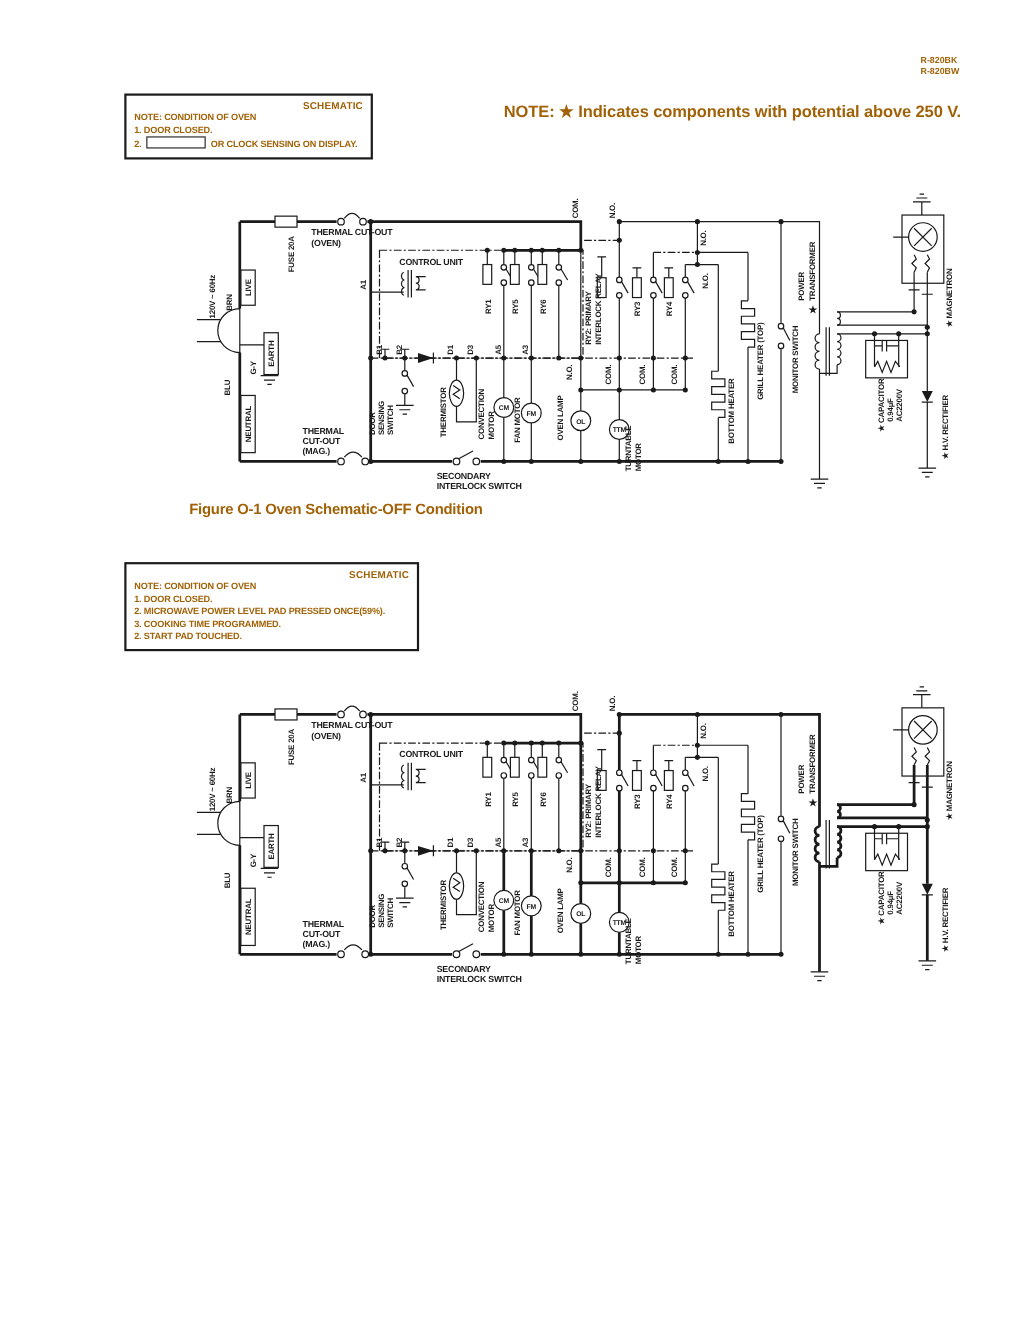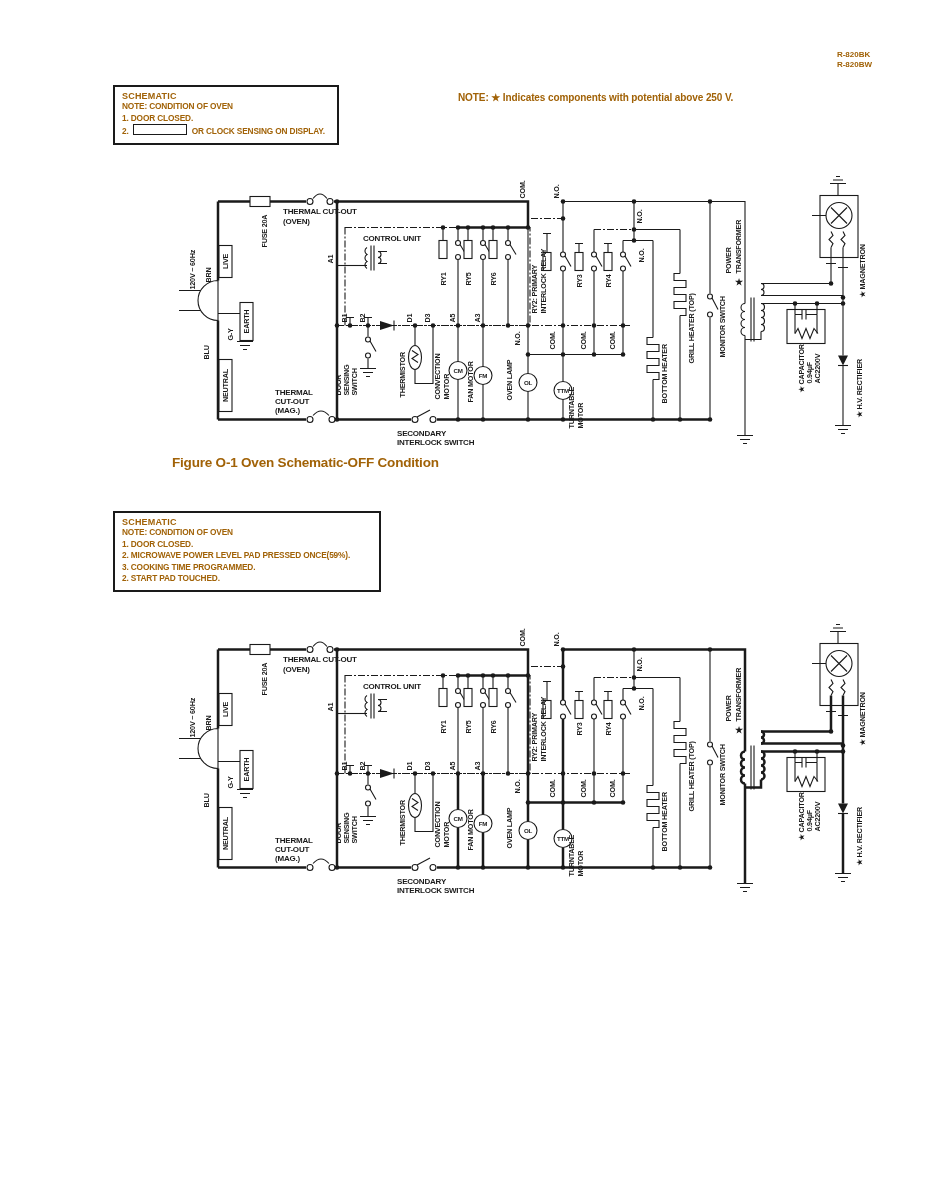--- a/index.html
+++ b/index.html
@@ -1,23 +1,23 @@
 <!DOCTYPE html>
 <html><head>
 <meta charset="utf-8">
 <style>
   html,body{margin:0;padding:0;background:#e8e8e8;}
   #page{position:relative;width:935px;height:1200px;background:#ffffff;overflow:hidden;
         font-family:"Liberation Sans",sans-serif;color:#a16207;}
   .models{position:absolute;right:63px;top:50px;font-size:8px;font-weight:700;line-height:10px;text-align:left;}
-  .topnote{position:absolute;left:410px;top:92px;font-size:10px;font-weight:600;letter-spacing:-0.1px;padding-left:48px;}
+  .topnote{position:absolute;left:410px;top:92px;font-size:15px;font-weight:600;letter-spacing:-0.1px;padding-left:48px;}
   .notebox{position:absolute;border:2px solid #1a1a1a;background:#fff;padding:4px 7px 5px 7px;}
   .nb1{left:113px;top:85px;width:208px;}
   .nb2{left:113px;top:511px;width:250px;}
-  .notebox .nbtitle{text-align:left;font-size:9px;font-weight:700;letter-spacing:0.2px;}
+  .notebox .nbtitle{text-align:right;font-size:9px;font-weight:700;letter-spacing:0.2px;}
   .notebox .nline{font-size:8.3px;font-weight:600;line-height:11.5px;letter-spacing:-0.15px;white-space:nowrap;}
   .dispbox{display:inline-block;width:52px;height:9px;border:1.4px solid #1a1a1a;vertical-align:-1px;margin:0 5px 0 4px;}
   .caption{position:absolute;left:172px;width:640px;text-align:left;font-size:13.5px;font-weight:700;letter-spacing:-0.2px;}
   .cap1{top:455px;}
   .cap2{top:902px;}
   .schem-slot{position:absolute;left:175px;width:700px;height:305px;}
   .s1{top:163px;}
   .s2{top:611px;}
   
   svg .w,svg .h1,svg .h2,svg .dash{stroke:#1a1a1a;fill:none;stroke-width:1.1;}

